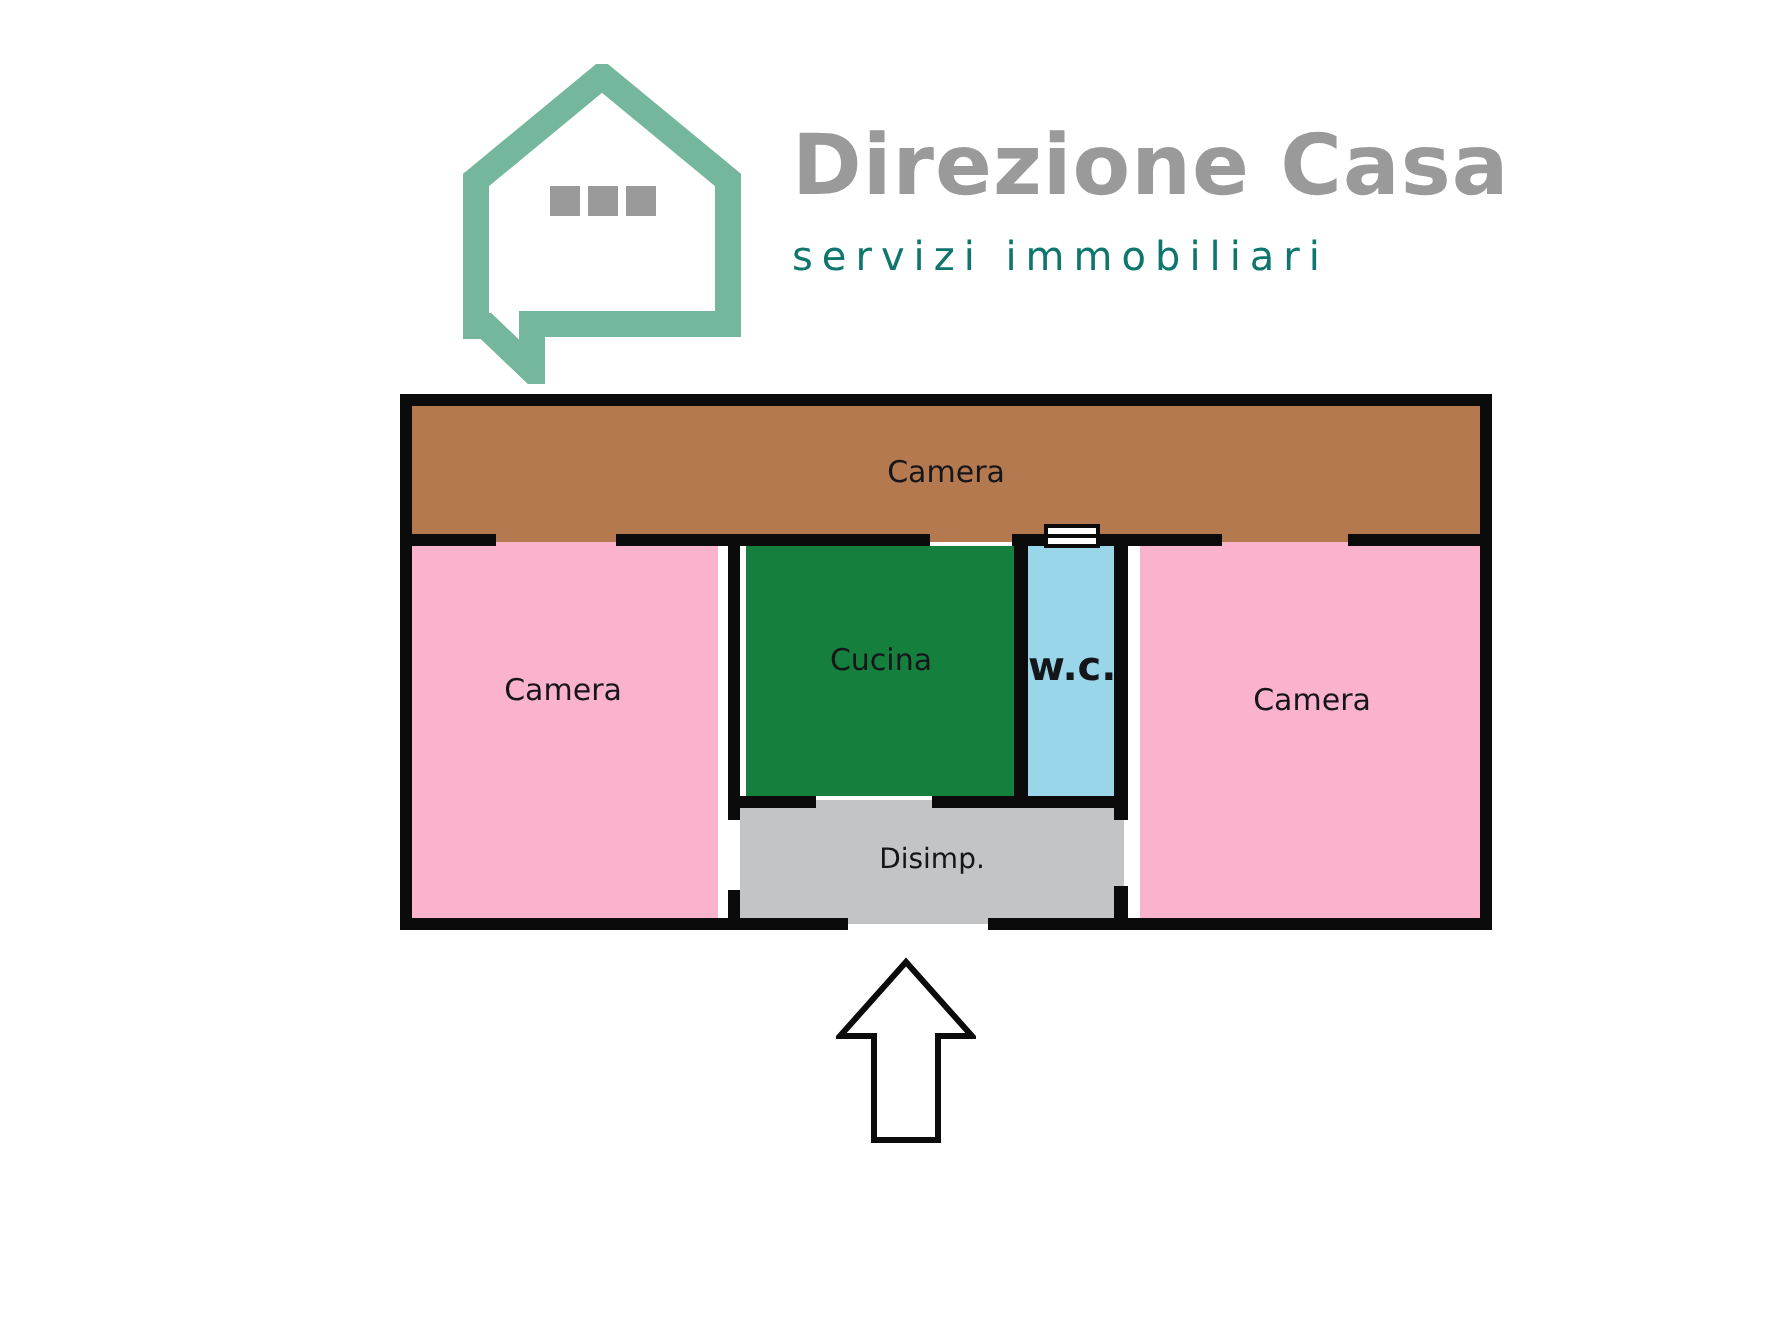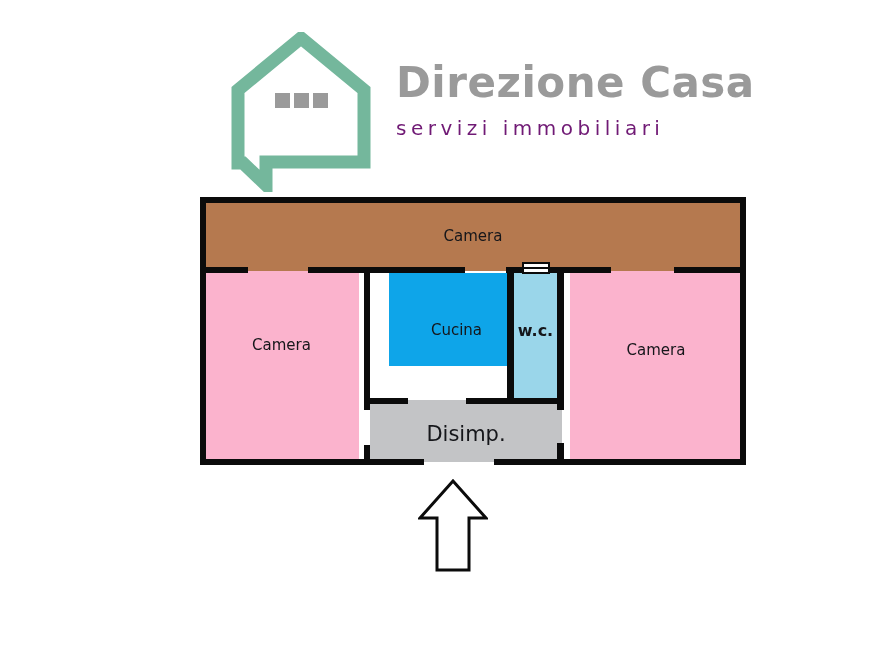--- a/index.html
+++ b/index.html
@@ -53,21 +53,21 @@
     letter-spacing: 0.5px;
     color: #9a9a9a;
     line-height: 1;
     white-space: nowrap;
   }
   .logo-sub {
     font-family: "DejaVu Sans", sans-serif;
     font-weight: normal;
     font-size: 20px;
     letter-spacing: 4.5px;
-    color: #701a75;
+    color: #0f766e;
     line-height: 1;
     margin-top: 14px;
     white-space: nowrap;
   }
 
   
   #floorplan {
     position: absolute;
     left: 196px;
     top: 193px;
@@ -149,34 +149,34 @@
   <div id="floorplan">
 
     <div class="room" style="left:8px; top:8px; width:538px; height:70px; background:#b5794f;">
       <div class="room-label" style="top:26px; font-size:15px;">Camera</div>
     </div>
 
     <div class="room" style="left:8px; top:78px; width:155px; height:194px; background:#fbb3cd;">
       <div class="room-label" style="top:65px; font-size:15px;">Camera</div>
     </div>
 
-    <div class="room" style="left:177px; top:80px; width:135px; height:93px; background:#0ea5e9;margin-left:16px;">
+    <div class="room" style="left:177px; top:80px; width:135px; height:125px; background:#15803d;">
       <div class="room-label" style="top:48px; font-size:15px;">Cucina</div>
     </div>
 
     <div class="room" style="left:318px; top:80px; width:43px; height:125px; background:#9ad6ea;">
-      <div class="room-label" style="top:48px; font-size:16px; font-weight:600;">w.c.</div>
+      <div class="room-label" style="top:48px; font-size:20px; font-weight:600;">w.c.</div>
     </div>
 
     <div class="room" style="left:374px; top:78px; width:172px; height:194px; background:#fbb3cd;">
       <div class="room-label" style="top:70px; font-size:15px;">Camera</div>
     </div>
 
     <div class="room" style="left:174px; top:207px; width:192px; height:62px; background:#c3c4c6;">
-      <div class="room-label" style="top:22px; font-size:21px;">Disimp.</div>
+      <div class="room-label" style="top:22px; font-size:14px;">Disimp.</div>
     </div>
 
     <div class="wall" style="left:4px; top:4px; width:546px; height:6px;"></div>
 
     <div class="wall" style="left:4px; top:4px; width:6px; height:76px;"></div>
 
     <div class="wall" style="left:544px; top:4px; width:6px; height:76px;"></div>
 
     <div class="wall" style="left:4px; top:74px; width:48px; height:6px;"></div>
 

